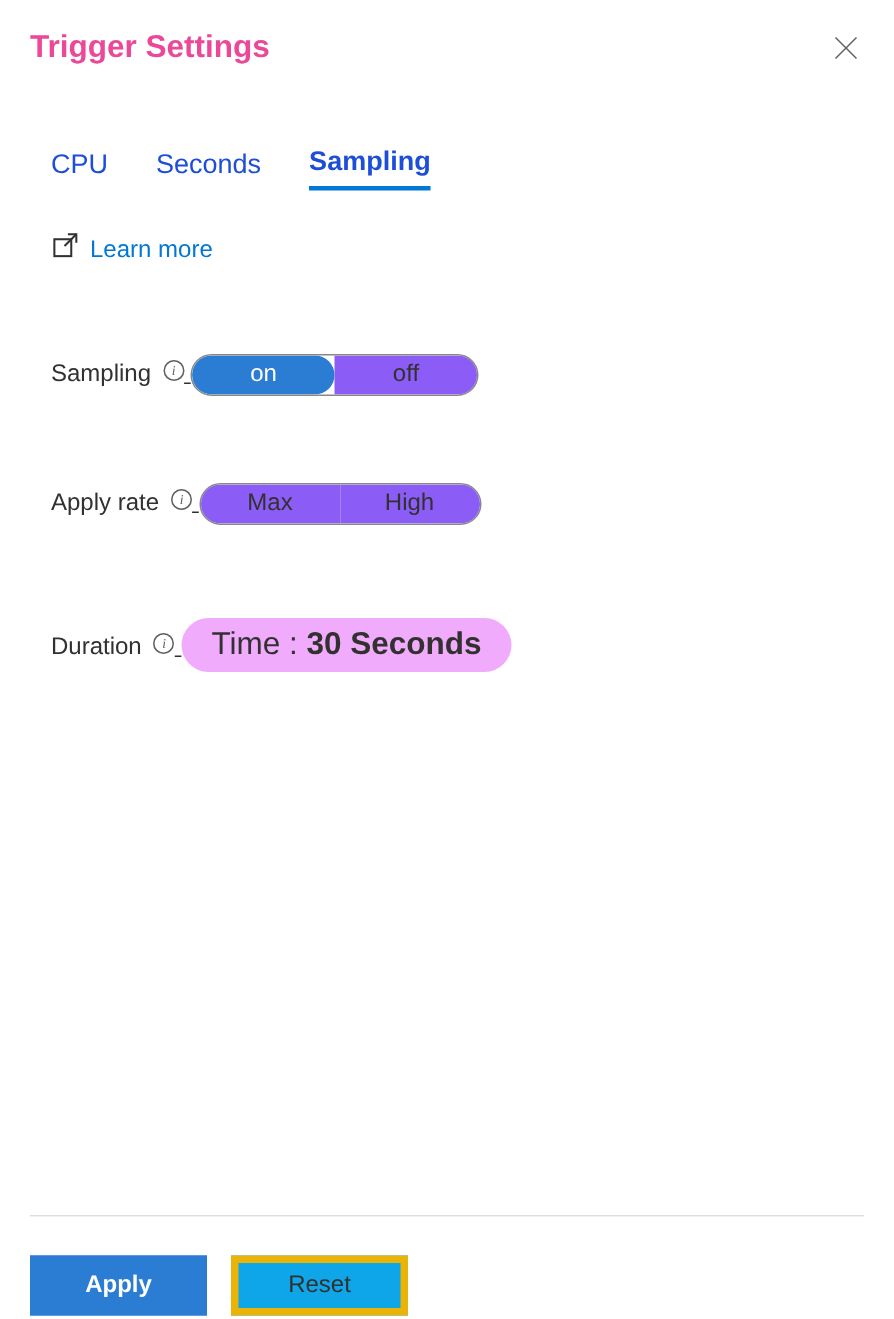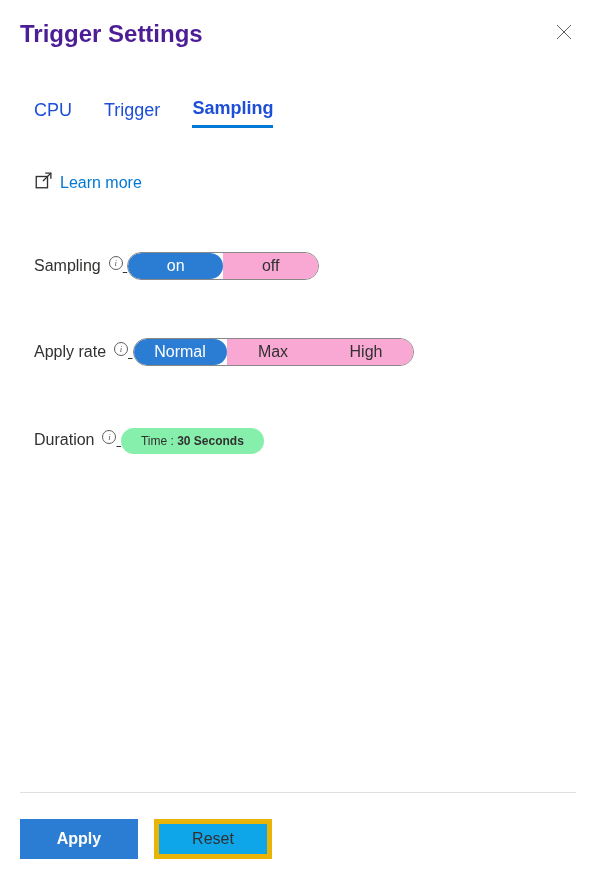--- a/index.html
+++ b/index.html
@@ -11,23 +11,23 @@
       height: 879px;
       position: relative;
       padding: 20px;
     }
     .header {
       display: flex;
       justify-content: space-between;
       align-items: flex-start;
     }
     .title {
-      font-size: 24px;
+      font-size: 21px;
       font-weight: 600;
-      color: #4c1d95;
+      color: #ec4899;
       text-align: center;
     }
     .close-btn {
       cursor: pointer;
       padding: 4px;
       font-size: 18px;
       color: #605e5c;
       background: none;
       border: none;
       line-height: 1;
@@ -44,21 +44,21 @@
       cursor: pointer;
       padding-bottom: 6px;
       background: none;
       border: none;
     }
     .tab.active {
       font-weight: 600;
       border-bottom: 3px solid #0078d4;
     }
     .content {
-      margin-top: 44px;
+      margin-top: 28px;
       margin-left: 14px;
       text-decoration: underline;
     }
     .learn-more {
       display: inline-flex;
       align-items: center;
       gap: 8px;
       color: #0078d4;
       font-size: 16px;
       cursor: pointer;
@@ -93,47 +93,47 @@
     .segmented {
       display: inline-flex;
       border: 1px solid #8a8886;
       border-radius: 999px;
       overflow: hidden;
       margin-top: 14px;
     }
     .segmented .opt {
       padding: 4px 0;
       font-size: 16px;
-      background: #f9a8d4;
+      background: #8b5cf6;
       color: #323130;
       border: none;
       cursor: pointer;
       text-align: center;
     }
     .seg-toggle .opt { width: 95px; }
     .seg-rate .opt { width: 93px; }
     .segmented .opt.selected {
       background: #2b7cd3;
       color: #fff;
       border-radius: 999px;
     }
     .pill {
       display: inline-block;
-      background: #86efac;
+      background: #f0abfc;
       border-radius: 999px;
       padding: 6px 20px;
       margin-top: 18px;
-      font-size: 12px;
+      font-size: 21px;
       color: #323130;
       text-align: center;
     }
     .pill b { font-weight: 700; }
     .footer {
       position: absolute;
-      bottom: 20px;
+      bottom: 2px;
       left: 20px;
       right: 20px;
     }
     .divider {
       border: none;
       border-top: 1px solid #e1dfdd;
       margin-bottom: 26px;
     }
     .btn-row { display: flex; gap: 16px; }
     .btn {
@@ -166,21 +166,21 @@
       <svg viewBox="0 0 16 16" width="16" height="16" stroke="#605e5c" stroke-width="1" fill="none">
           <line x1="1" y1="1" x2="15" y2="15"></line>
           <line x1="15" y1="1" x2="1" y2="15"></line>
         </svg>
     </span>
   </button>
 </div>
 
 <div class="tabs">
   <button class="tab">CPU</button>
-  <button class="tab">Trigger</button>
+  <button class="tab">Seconds</button>
   <button class="tab active">Sampling</button>
 </div>
 
 <div class="content">
   <a class="learn-more">
     <span>
       <svg viewBox="0 0 16 16" fill="none" stroke="#323130" stroke-width="1.2">
         <rect x="2" y="4" width="10" height="10"></rect>
         <line x1="8" y1="8" x2="15" y2="1"></line>
         <polyline points="10,1 15,1 15,6"></polyline>
@@ -199,21 +199,20 @@
       <button class="opt">off</button>
     </div>
   </div>
 
   <div class="field">
     <div class="field-label">
       <span>Apply rate</span>
       <span class="info-icon">i</span>
     </div>
     <div class="segmented seg-rate">
-      <button class="opt selected">Normal</button>
       <button class="opt">Max</button>
       <button class="opt">High</button>
     </div>
   </div>
 
   <div class="field">
     <div class="field-label">
       <span>Duration</span>
       <span class="info-icon">i</span>
     </div>

